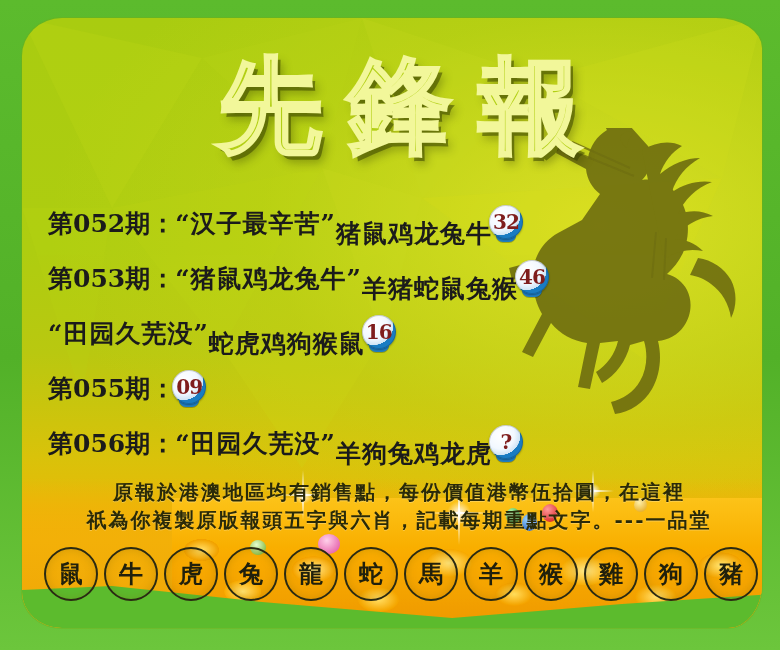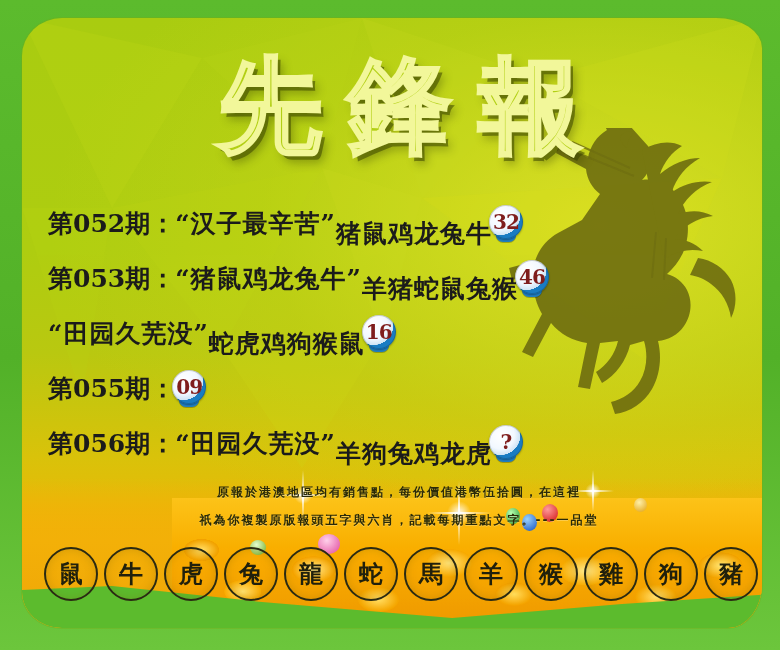--- a/index.html
+++ b/index.html
@@ -112,21 +112,21 @@
     display:flex;align-items:center;justify-content:center;
     font-family:"DejaVu Serif","Liberation Serif",serif;
     font-size:20px;font-weight:bold;color:#7f1d1d;letter-spacing:-1px;
   }
 
   
   .notice{
     position:absolute;left:58px;right:40px;top:478px;
     text-align:center;
     font-family:"DejaVu Sans","Liberation Sans",sans-serif;
-    font-weight:bold;font-size:12px;line-height:28px;color:#2a2a08;
+    font-weight:bold;font-size:20px;line-height:28px;color:#2a2a08;
     letter-spacing:2px;
     text-shadow:0 1px 0 rgba(255,255,255,.25);
   }
   .notice .ln{display:block;white-space:nowrap;}
 
   
   .zodiac-strip{
     position:absolute;left:44px;right:22px;top:548px;height:52px;
     display:flex;justify-content:space-between;align-items:center;
   }

